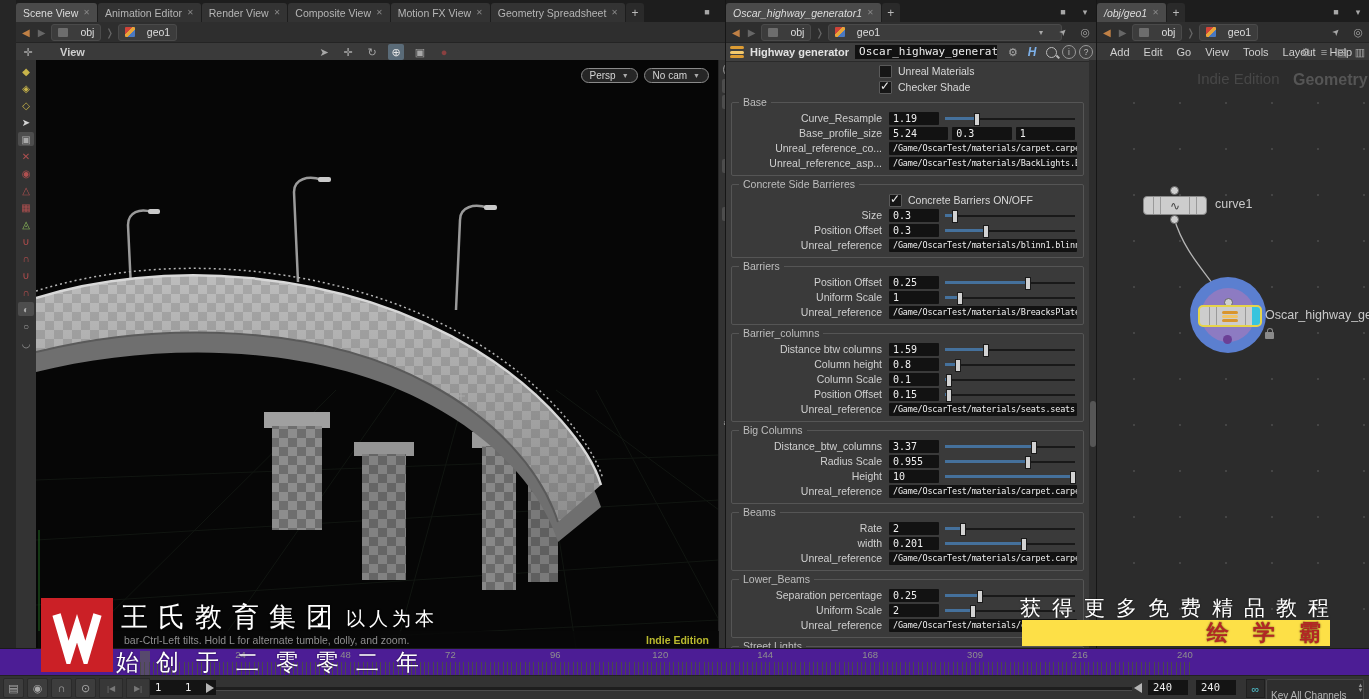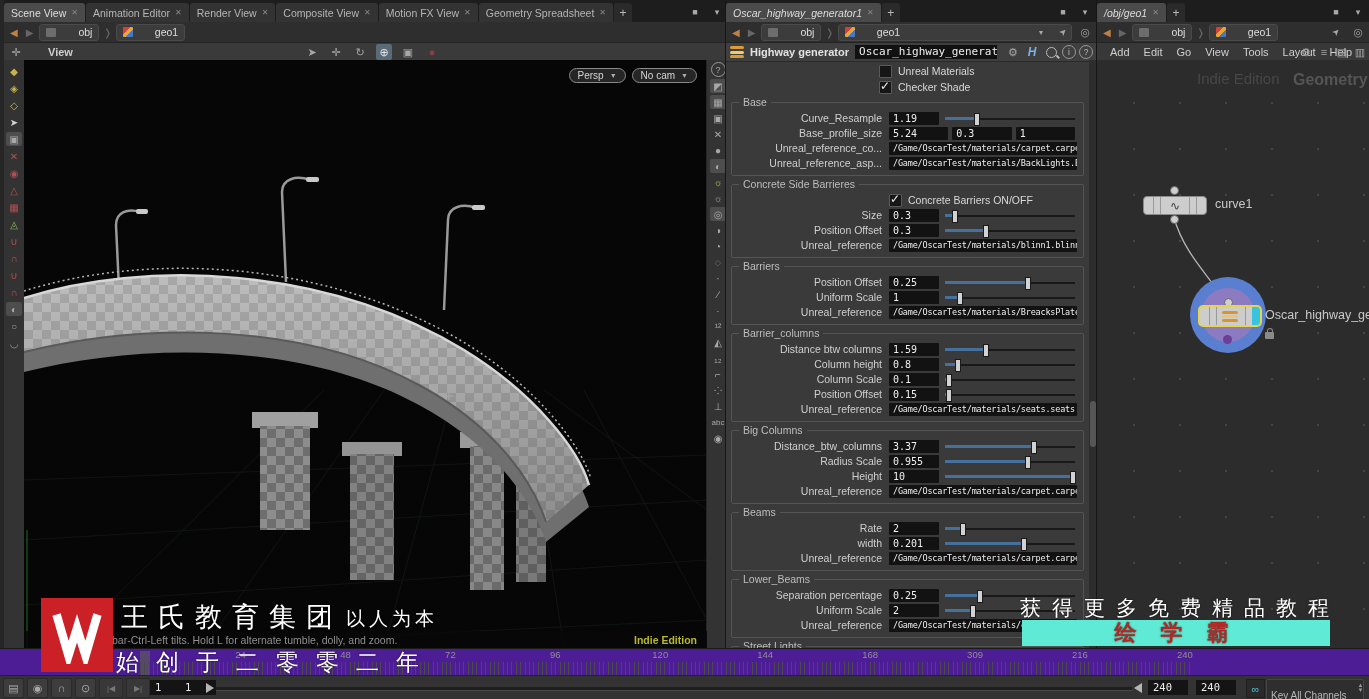--- a/index.html
+++ b/index.html
@@ -1,40 +1,40 @@
 <!DOCTYPE html>
 <html><head>
 <meta charset="utf-8">
 <style>
   html,body{margin:0;padding:0;background:#1b1b1b;}
   #root{position:relative;width:1369px;height:699px;background:#262626;overflow:hidden;
         font-family:"Liberation Sans",sans-serif;color:#ccc;-webkit-font-smoothing:antialiased;}
   .pane{position:absolute;top:0;height:648px;overflow:hidden;}
-  #scene-pane{left:4px;width:725px;background:#c4b5fd;}
+  #scene-pane{left:16px;width:725px;background:#c4b5fd;}
   #params-pane{left:725px;width:371px;background:#3a3a3a;border-left:1px solid #161616;}
   #network-pane{left:1096px;width:273px;background:#2c2c2c;border-left:1px solid #161616;}
 
   
   .tabbar{height:22px;background:#1d1d1d;display:flex;align-items:flex-end;position:relative;}
   .tab{height:19px;display:flex;align-items:center;gap:5px;padding:0 7px;margin-right:1px;
        background:#333;color:#b5b5b5;font-size:10.5px;border-radius:3px 3px 0 0;white-space:nowrap;}
   .tab.active{background:#4a4a4a;color:#ddd;}
   .tab.italic .tlabel{font-style:italic;}
   .tclose{font-size:8px;color:#888;}
   .plus-tab{height:19px;width:18px;background:#2a2a2a;color:#bbb;display:flex;align-items:center;
        justify-content:center;font-size:12px;border-radius:3px 3px 0 0;}
   .tabbar-right{position:absolute;right:4px;top:4px;display:flex;gap:6px;align-items:center;}
   .tabbar-right .icon-btn{font-size:9px;}
 
   
   .pathbar{height:20px;background:#2e2e2e;display:flex;align-items:center;padding:0 4px;gap:4px;
        border-bottom:1px solid #242424;position:relative;}
   .navarrow{font-size:10px;padding:0 2px;}
   .back{color:#c08045;} .fwd{color:#666;}
-  .chip{display:flex;align-items:center;gap:22px;background:#3c3c3c;border:1px solid #4a4a4a;
+  .chip{display:flex;align-items:center;gap:12px;background:#3c3c3c;border:1px solid #4a4a4a;
        border-radius:3px;height:15px;padding:0 6px;font-size:10.5px;color:#ddd;}
   .chip-sep{color:#666;font-size:10px;}
   .geo-ico{width:10px;height:10px;background:linear-gradient(135deg,#d04438 38%,#e8a53a 38%,#e8a53a 62%,#4a78c0 62%);border-radius:1px;}
   .obj-ico{width:10px;height:9px;background:#6d6d6d;border-radius:1px;}
   .pathbar-right{position:absolute;right:4px;display:flex;gap:6px;align-items:center;}
 
   .icon-btn{display:inline-flex;align-items:center;justify-content:center;width:16px;height:16px;
        color:#a8a8a8;font-size:11px;border-radius:2px;flex:0 0 auto;}
   .icon-btn.active{background:#5a6b78;color:#e5e5e5;}
   .icon-btn.lit{background:#4d4d4d;}
@@ -158,22 +158,22 @@
        align-items:center;justify-content:center;color:#999;font-size:6px;line-height:5px;}
 
   
   .wm{position:absolute;z-index:50;color:#fff;text-shadow:0 0 2px rgba(0,0,0,.6);}
   #wm-logo{left:41px;top:598px;width:72px;height:74px;background:#cb2026;z-index:51;
        display:flex;align-items:center;justify-content:center;}
   #wm-title{left:121px;top:599px;font-size:27px;letter-spacing:10px;font-weight:500;white-space:nowrap;}
   #wm-sub{left:346px;top:606px;font-size:19px;letter-spacing:4px;white-space:nowrap;}
   #wm-line2{left:116px;top:647px;font-size:23px;letter-spacing:17px;white-space:nowrap;}
   #wm-r1{left:1020px;top:594px;font-size:21px;letter-spacing:11px;white-space:nowrap;}
-  #wm-banner{left:1022px;top:620px;width:308px;height:26px;background:#5eead4;display:flex;
-       align-items:center;justify-content:center;z-index:50;}
+  #wm-banner{left:1022px;top:620px;width:308px;height:26px;background:#fde047;display:flex;
+       align-items:center;justify-content:flex-end;z-index:50;}
   #wm-banner span{color:#b32724;font-weight:bold;font-size:22px;letter-spacing:9px;}
   #wm-r2{left:1012px;top:646px;font-size:23px;white-space:nowrap;}
   #wm-r2 b{font-size:27px;letter-spacing:1px;}
 </style>
 </head>
 <body>
 
 <div id="root">
 
   <div id="scene-pane" class="pane">

